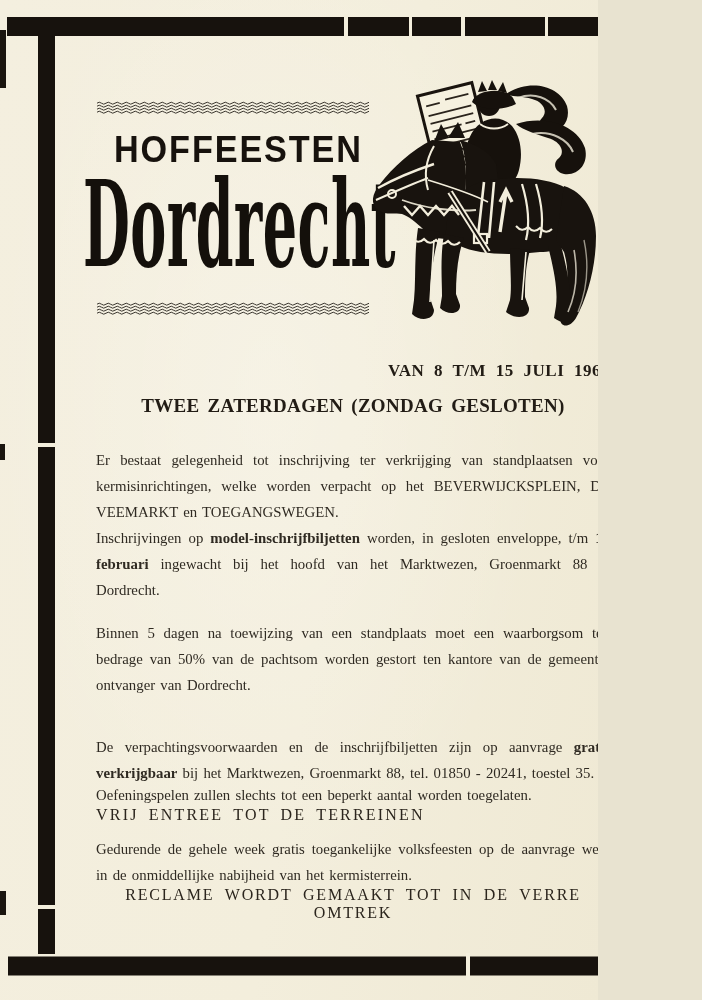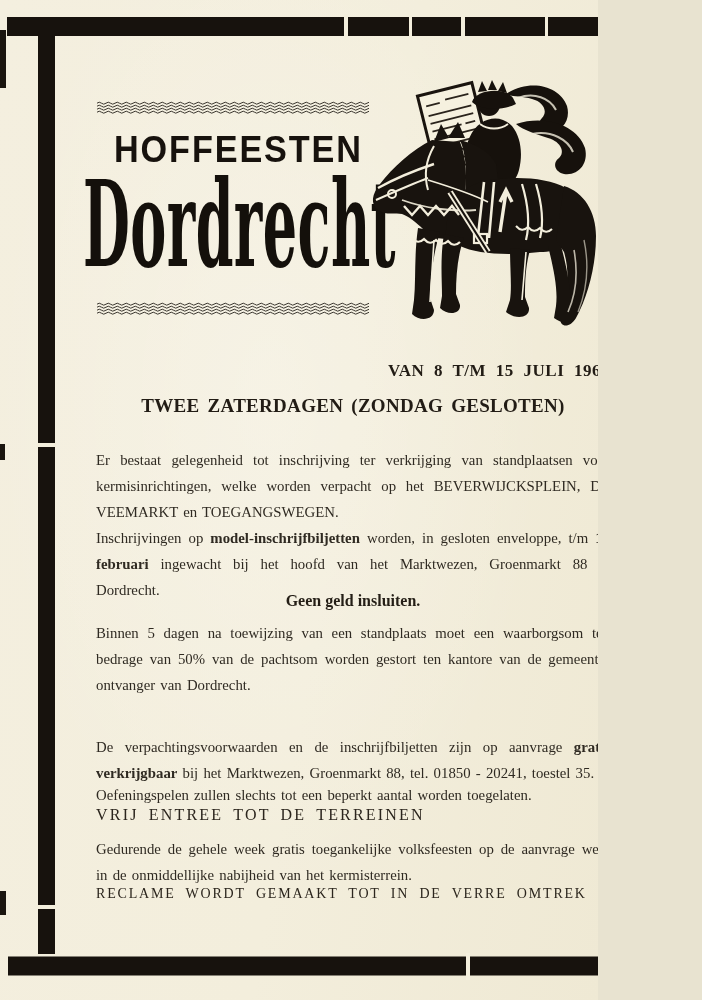--- a/index.html
+++ b/index.html
@@ -37,21 +37,21 @@
   .head-days{
     top:395px; text-align:center; font-weight:bold; font-size:19px;
     word-spacing:3px; letter-spacing:.3px; color:#221c15;
   }
   .center-bold{ text-align:center; font-weight:bold; font-size:16px; color:#241e16;}
   .caps-line{
     text-align:left; font-size:16px; letter-spacing:2.2px; word-spacing:4px;
     color:#2b251d;
   }
   .closing-line{
-    text-align:left; font-size:14px; letter-spacing:1.8px; word-spacing:5px;
+    text-align:center; font-size:16px; letter-spacing:1.8px; word-spacing:5px;
     color:#2b251d;
   }
   .b{font-weight:bold;}
   svg{display:block;}
 </style>
 </head>
 <body>
 
 <div class="page">
 
@@ -169,21 +169,20 @@
     <rect x="0" y="0" width="272" height="14" fill="url(#wav)"></rect>
   </svg>
 
   <div class="abs col head-dates">VAN 8 T/M 15 JULI 1961</div>
   <div class="abs col head-days">TWEE ZATERDAGEN (ZONDAG GESLOTEN)</div>
 
   <div class="abs col para" style="top:447px">Er bestaat gelegenheid tot inschrijving ter verkrijging van standplaatsen voor kermisinrichtingen, welke worden verpacht op het BEVERWIJCKSPLEIN, DE VEEMARKT en TOEGANGSWEGEN.</div>
 
   <div class="abs col para" style="top:525px"><span>Inschrijvingen op </span><span class="b">model-inschrijfbiljetten</span><span> worden, in gesloten enveloppe, t/m </span><span class="b">18 februari</span><span> ingewacht bij het hoofd van het Marktwezen, Groenmarkt 88 te Dordrecht.</span></div>
 
-  <div class="abs col center-bold" style="top:592px">Geen geld insluiten.</div>
 
   <div class="abs col para" style="top:620px">Binnen 5 dagen na toewijzing van een standplaats moet een waarborgsom ten bedrage van 50% van de pachtsom worden gestort ten kantore van de gemeente-ontvanger van Dordrecht.</div>
 
 
   <div class="abs col para" style="top:734px"><span>De verpachtingsvoorwaarden en de inschrijfbiljetten zijn op aanvrage </span><span class="b">gratis verkrijgbaar</span><span> bij het Marktwezen, Groenmarkt 88, tel. 01850 - 20241, toestel 35.</span></div>
 
   <div class="abs col para" style="top:782px">Oefeningspelen zullen slechts tot een beperkt aantal worden toegelaten.</div>
 
   <div class="abs col caps-line" style="top:806px">VRIJ ENTREE TOT DE TERREINEN</div>
 

